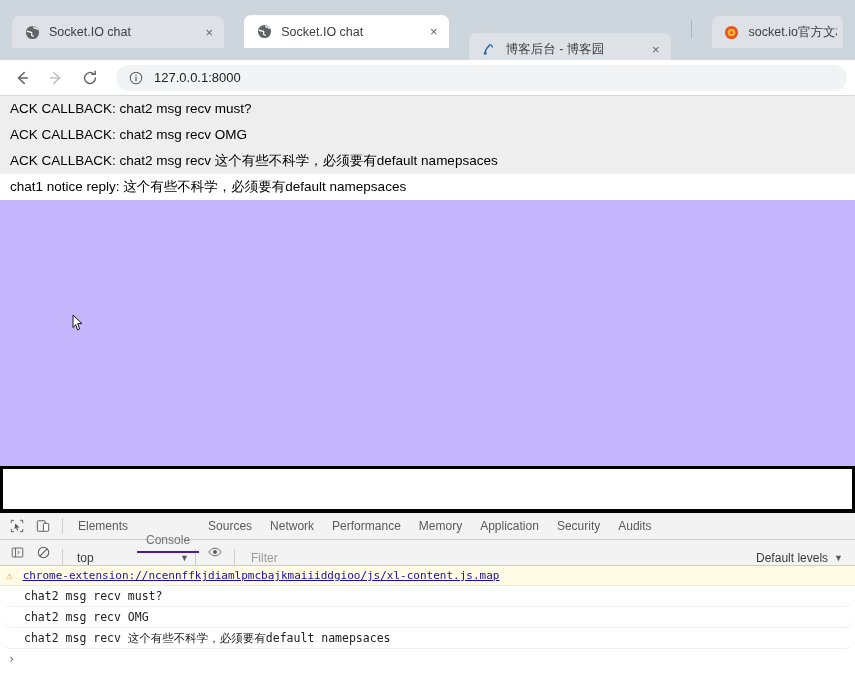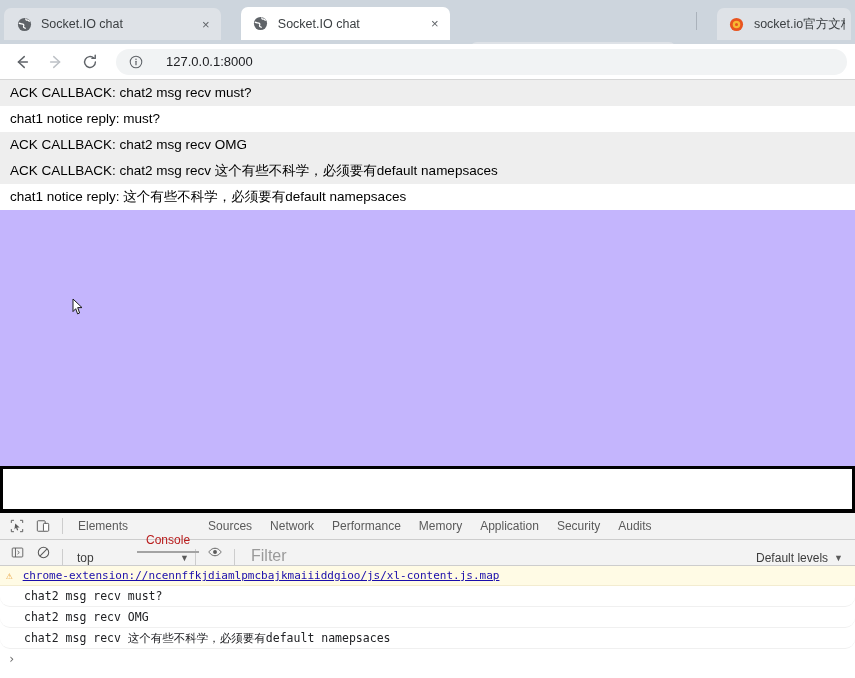--- a/index.html
+++ b/index.html
@@ -20,22 +20,22 @@
     width: 855px;
     height: 678px;
     position: relative;
     display: flex;
     flex-direction: column;
   }
   .tabstrip {
     height: 36px;
     background: #cdd5dd;
     display: flex;
-    align-items: flex-start;
-    padding: 4px;
+    align-items: center;
+    padding: 12px;
     position: relative;
     flex: 0 0 36px;
     overflow: hidden;
     gap: 20px;
   }
   .tab {
     height: 32px;
     display: flex;
     align-items: center;
     box-sizing: border-box;
@@ -115,21 +115,20 @@
   .omnibox {
     flex: 1 1 auto;
     height: 26px;
     background: #f1f3f4;
     border-radius: 13px;
     display: flex;
     align-items: center;
     padding: 0 12px;
     margin-left: 6px;
     box-sizing: border-box;
-    gap: 12px;
   }
   .omnibox .info-icon {
     width: 16px;
     height: 16px;
     margin-right: 10px;
     display: flex;
     align-items: center;
     justify-content: center;
     color: #5f6368;
     flex: 0 0 16px;
@@ -232,22 +231,22 @@
   .dt-tab {
     padding: 0 9px;
     height: 26px;
     line-height: 26px;
     font-size: 12px;
     color: #5a5a5a;
     position: relative;
     box-sizing: border-box;
   }
   .dt-tab.active {
-    color: #b91c1c;
-    border-bottom: 2px solid #a3a3a3;
+    color: #737373;
+    border-bottom: 2px solid #4c1d95;
     margin-top: 28px;
   }
   .dt-filterbar {
     height: 26px;
     flex: 0 0 26px;
     display: flex;
     align-items: flex-end;
     border-bottom: 1px solid #cdcdcd;
     background: #f3f3f3;
     padding-left: 4px;
@@ -258,21 +257,21 @@
     color: #3c3c3c;
     width: 120px;
     padding-left: 8px;
     display: flex;
     align-items: center;
     justify-content: space-between;
     box-sizing: border-box;
   }
   .caret { font-size: 9px; color: #5a5a5a; margin-left: 6px;}
   .dt-filter-input {
-    font-size: 16px;
+    font-size: 12px;
     color: #9a9a9a;
     padding-left: 10px;
     flex: 1 1 auto;
   }
   .dt-levels {
     font-size: 12px;
     color: #3c3c3c;
     padding-right: 12px;
     display: flex;
     align-items: center;
@@ -413,21 +412,20 @@
           <rect x="7.3" y="6.6" width="1.4" height="5" rx="0.6" fill="currentColor"></rect>
         </svg>
       </span>
       <span class="url">127.0.0.1:8000</span>
     </div>
   </div>
 
   <div class="viewport">
     <ul class="msg-list">
       <li class="odd">ACK CALLBACK: chat2 msg recv must?</li>
-      <li class="even">chat1 notice reply: must?</li>
       <li class="odd">ACK CALLBACK: chat2 msg recv OMG</li>
       <li class="odd">ACK CALLBACK: chat2 msg recv 这个有些不科学，必须要有default namepsaces</li>
       <li class="even">chat1 notice reply: 这个有些不科学，必须要有default namepsaces</li>
     </ul>
 
     <span class="cursor">
       <svg width="12" height="18" viewBox="0 0 12 18">
         <path d="M1 1l9 8.6H5.7L7.6 15l-2 .9-1.9-5.2L1 13.6z" fill="#ffffff" stroke="#1a1a1a" stroke-width="1"></path>
       </svg>
     </span>

